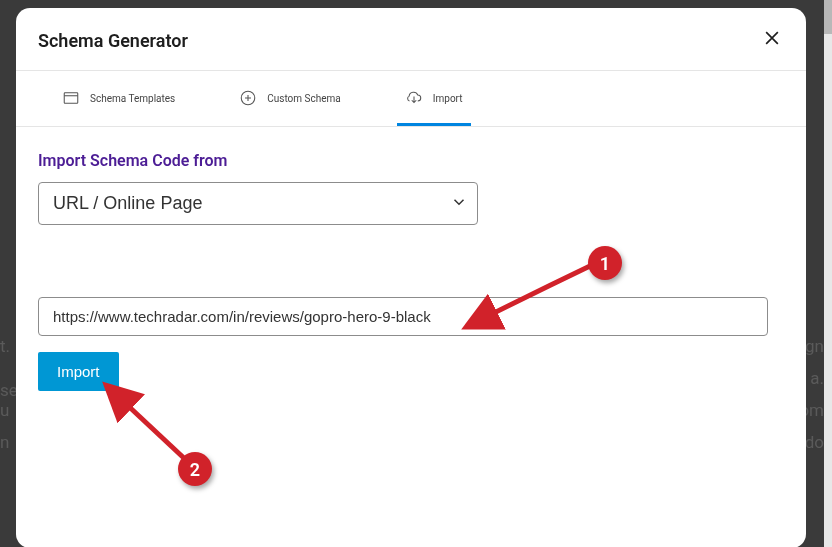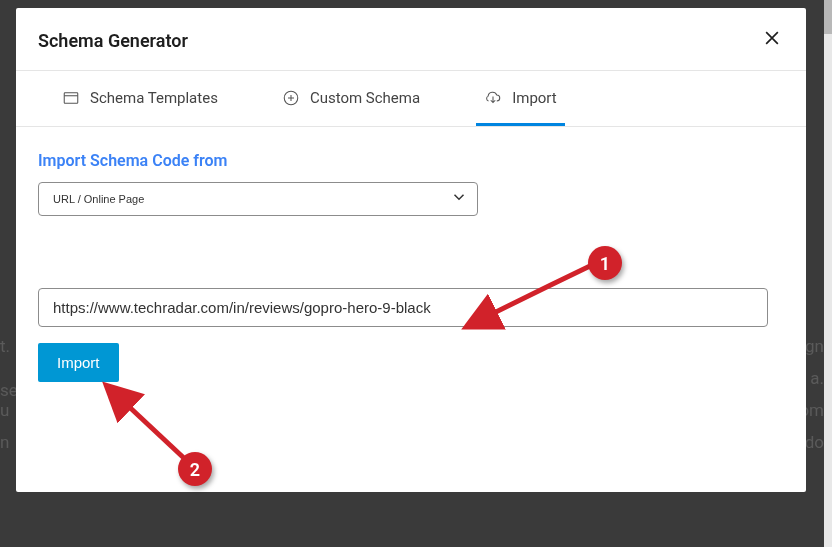--- a/index.html
+++ b/index.html
@@ -46,23 +46,23 @@
       top: 0;
       width: 8px;
       height: 34px;
       background: #b8b8b8;
     }
     .modal {
       position: absolute;
       left: 16px;
       top: 8px;
       width: 790px;
-      height: 484px;
+      height: 540px;
       background: #fff;
-      border-radius: 2px;
+      border-radius: 14px;
     }
     .modal-header {
       padding: 20px 22px 18px 22px;
       display: flex;
       justify-content: space-between;
       align-items: center;
       border-bottom: 1px solid #e5e5e5;
     }
     .modal-title {
       font-size: 18px;
@@ -88,21 +88,21 @@
       padding: 0 38px;
       border-bottom: 1px solid #e5e5e5;
       gap: 48px;
     }
     .tab {
       display: flex;
       align-items: center;
       gap: 10px;
       padding: 18px 8px 16px 8px;
       color: #444;
-      font-size: 15px;
+      font-size: 10px;
       cursor: pointer;
       border-bottom: 3px solid transparent;
     }
     .tab.active {
       border-bottom: 3px solid #0085e0;
     }
     .tab-icon {
       width: 18px;
       height: 18px;
       display: flex;
@@ -115,34 +115,34 @@
       stroke: #555;
       fill: none;
       stroke-width: 1.4;
     }
     .modal-body {
       padding: 24px 22px;
     }
     .label {
       font-size: 16px;
       font-weight: 600;
-      color: #3b82f6;
+      color: #4c1d95;
       margin-bottom: 12px;
     }
     .select-wrap {
       position: relative;
       width: 440px;
       margin-bottom: 24px;
     }
     .select {
       width: 100%;
       padding: 10px 14px;
       border: 1px solid #8c8c8c;
       border-radius: 4px;
-      font-size: 11px;
+      font-size: 18px;
       color: #333;
       background: #fff;
       appearance: none;
       cursor: pointer;
     }
     .chevron {
       position: absolute;
       right: 10px;
       top: 50%;
       transform: translateY(-50%);

